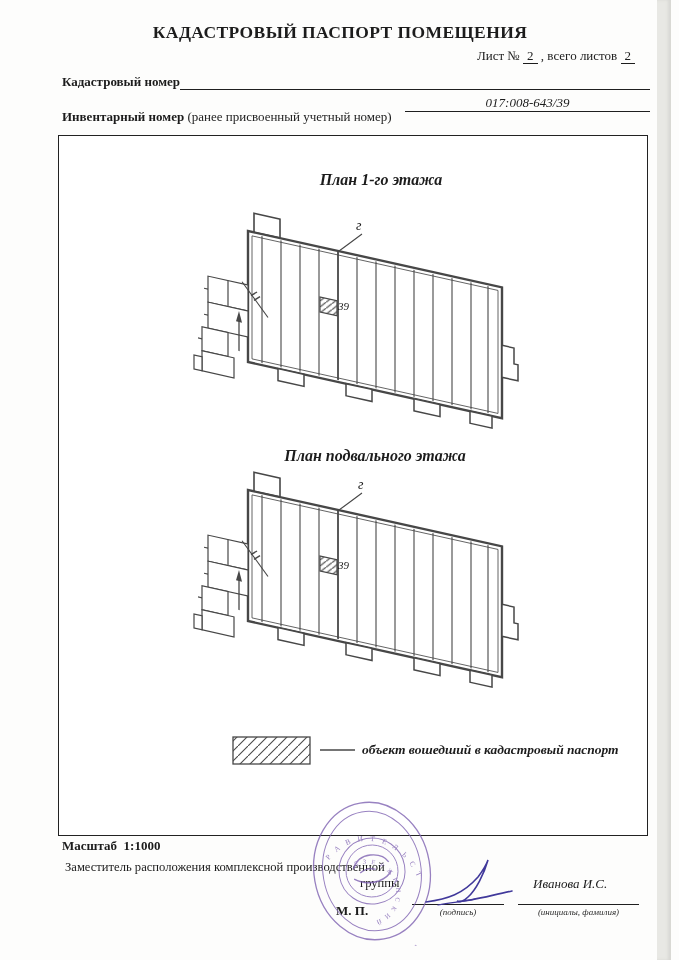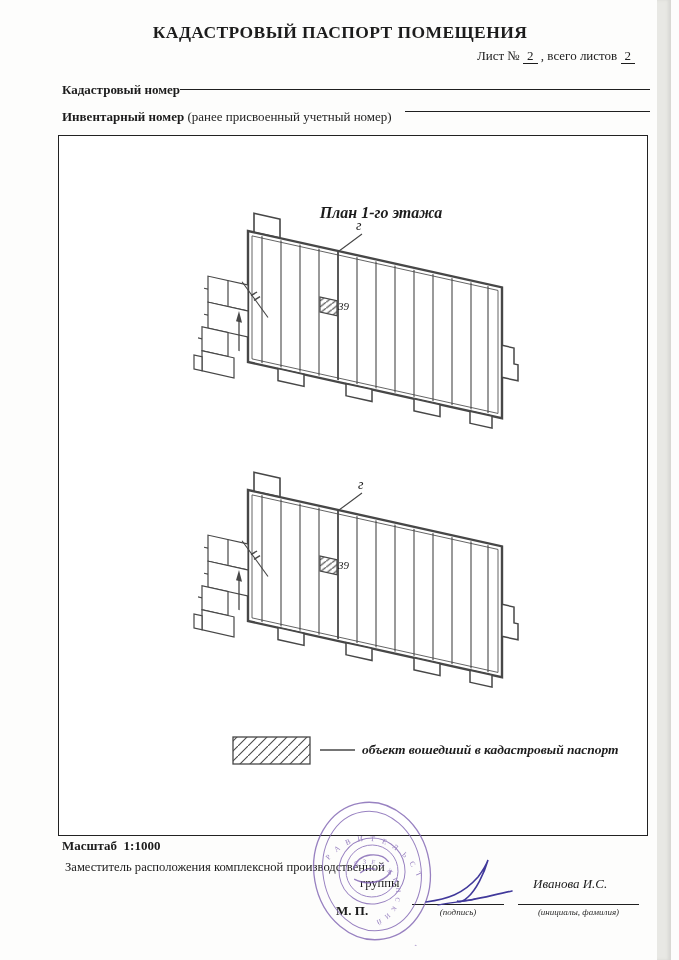--- a/index.html
+++ b/index.html
@@ -36,27 +36,28 @@
   <div class="abs scanband"></div>
 
   <div class="abs doc-title">КАДАСТРОВЫЙ ПАСПОРТ ПОМЕЩЕНИЯ</div>
   <div class="abs sheetline">
     <span>Лист №</span>
     <span class="u2">2</span>
     <span>, всего листов</span>
     <span class="u2">2</span>
   </div>
 
-  <div class="abs lbl" style="left:62px;top:82px;">Кадастровый номер</div>
+  <div class="abs lbl" style="left:62px;top:74px;">Кадастровый номер</div>
   <div class="abs fline" style="left:180px;top:89px;width:470px;"></div>
 
   <div class="abs lbl" style="left:62px;top:109px;">
     <span>Инвентарный номер</span>
     <span class="note">(ранее присвоенный учетный номер)</span>
   </div>
+  <div class="abs ival" style="left:405px;top:95px;width:245px;">017:008-643/39</div>
   <div class="abs fline" style="left:405px;top:111px;width:245px;"></div>
 
 
   <div class="abs frame"></div>
 
   <svg class="abs" style="left:58px;top:136px;" width="589" height="698" viewBox="0 0 589 698">
     <defs>
       <pattern id="hatchS" width="6" height="6" patternUnits="userSpaceOnUse">
         <path d="M0,6 L6,0" stroke="#474747" stroke-width="1"></path>
       </pattern>
@@ -127,24 +128,25 @@
     <use href="#bld" transform="translate(190,95)"></use>
     <use href="#bld" transform="translate(190,354)"></use>
 
     <path d="M304,98 C296,104 288,110 281,115" fill="none" stroke="#474747" stroke-width="1.1"></path>
     <path d="M304,357 C296,363 288,369 281,374" fill="none" stroke="#474747" stroke-width="1.1"></path>
 
     <rect x="175" y="601" width="77" height="27" fill="url(#hatchL)" stroke="#474747" stroke-width="1.3"></rect>
     <line x1="262" y1="614" x2="297" y2="614" stroke="#474747" stroke-width="1.3"></line>
   </svg>
 
-  <div class="abs plantitle" style="left:231px;top:204px;">План 1-го этажа</div>
+  <div class="abs plantitle" style="left:231px;top:171px;">План 1-го этажа</div>
   <div class="abs marker" style="left:356px;top:218px;">г</div>
   <div class="abs unitnum" style="left:338px;top:300px;">39</div>
 
+  <div class="abs plantitle" style="left:225px;top:447px;">План подвального этажа</div>
   <div class="abs marker" style="left:358px;top:477px;">г</div>
   <div class="abs unitnum" style="left:338px;top:559px;">39</div>
 
   <div class="abs legendtxt" style="left:362px;top:742px;">объект вошедший в кадастровый паспорт</div>
 
   <div class="abs scale">
     <span>Масштаб</span>&nbsp;
     <span>1:1000</span>
   </div>
   <div class="abs pos1">Заместитель расположения комплексной производственной</div>

